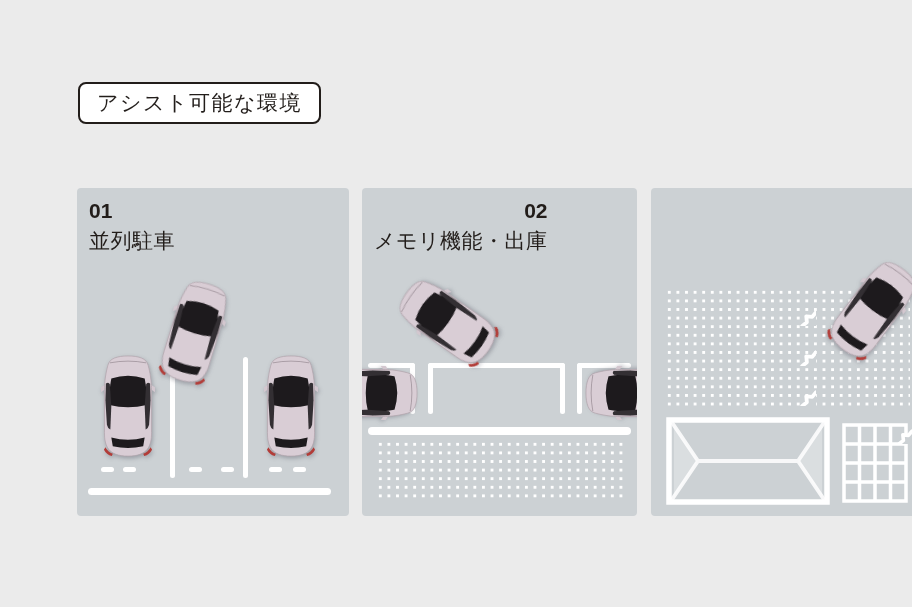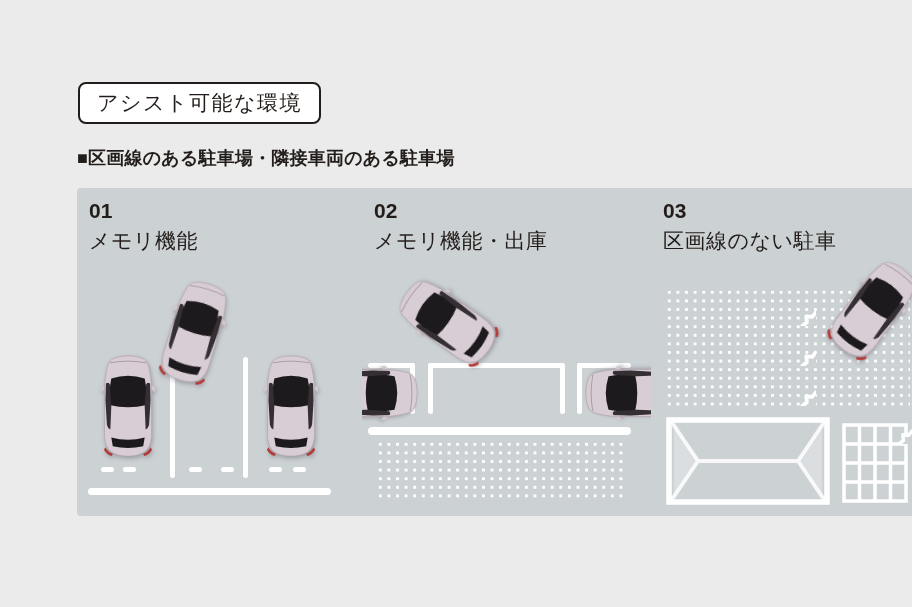--- a/index.html
+++ b/index.html
@@ -25,24 +25,24 @@
   .section-label{
     position:absolute;top:148px;
     font-size:18px;font-weight:600;letter-spacing:.2px;line-height:1.2;
   }
   .section-left{left:29px;}
   .section-right{left:605px;}
 
   
   .panel{
     position:absolute;top:188px;height:328px;
-    background:#ccd1d4;border-radius:4px;overflow:hidden;padding-left:25px;
+    background:#ccd1d4;border-radius:4px;overflow:hidden;
   }
   #panel-1{left:29px;width:272px;}
-  #panel-2{left:314px;width:275px;}
+  #panel-2{left:314px;width:275px;text-align:right;}
   #panel-3{left:603px;width:275px;}
   .panel-head{position:absolute;left:12px;top:10px;}
   .panel-number{font-size:21px;font-weight:600;line-height:1.2;}
   .panel-title{font-size:21px;font-weight:500;line-height:1.2;margin-top:5px;letter-spacing:.5px;}
 
   
   .mark{position:absolute;background:#ffffff;}
   .r{border-radius:4px;}
   .dots{
     position:absolute;
@@ -80,26 +80,25 @@
         <path d="M101,188 Q96,198 86,201 L88,206 Q99,203 104,193 Z" fill="#b23c38"></path>
       </symbol>
       <symbol id="star-sym" viewBox="-62 -62 124 124">
         <polygon points="0,-50 13.8,-33.3 35.4,-35.4 33.3,-13.8 50,0 33.3,13.8 35.4,35.4 13.8,33.3 0,50 -13.8,33.3 -35.4,35.4 -33.3,13.8 -50,0 -33.3,-13.8 -35.4,-35.4 -13.8,-33.3" fill="#ccd1d4" stroke="#ffffff" stroke-width="14" stroke-linejoin="round"></polygon>
       </symbol>
     </defs>
   </svg>
 
   <div class="title-badge">アシスト可能な環境</div>
 
-  <div class="section-label section-left">■区画線のある駐車場・隣接車両のある駐車場</div>
 
   <div id="panel-1" class="panel">
     <div class="panel-head">
       <div class="panel-number">01</div>
-      <div class="panel-title">メモリ機能</div>
+      <div class="panel-title">並列駐車</div>
     </div>
 
     <div class="mark r" style="left:93px;top:169px;width:5px;height:121px;"></div>
     <div class="mark r" style="left:166px;top:169px;width:5px;height:121px;"></div>
 
     <div class="mark r" style="left:24px;top:279px;width:13px;height:5px;"></div>
     <div class="mark r" style="left:46px;top:279px;width:13px;height:5px;"></div>
     <div class="mark r" style="left:112px;top:279px;width:13px;height:5px;"></div>
     <div class="mark r" style="left:144px;top:279px;width:13px;height:5px;"></div>
     <div class="mark r" style="left:192px;top:279px;width:13px;height:5px;"></div>
@@ -154,24 +153,20 @@
     </div>
 
     <div class="car" style="left:60px;top:82px;transform:rotate(-55deg);">
       <svg viewBox="0 0 110 216">
           <use href="#car-sym"></use>
         </svg>
     </div>
   </div>
 
   <div id="panel-3" class="panel">
-    <div class="panel-head">
-      <div class="panel-number">03</div>
-      <div class="panel-title">区画線のない駐車</div>
-    </div>
 
     <div class="dots" style="left:14px;top:100px;width:245px;height:119px;"></div>
 
     <div class="star" style="left:131px;top:104px;width:34px;height:34px;">
       <svg viewBox="-62 -62 124 124">
           <use href="#star-sym"></use>
         </svg>
     </div>
     <div class="star" style="left:131px;top:144px;width:34px;height:34px;">
       <svg viewBox="-62 -62 124 124">

